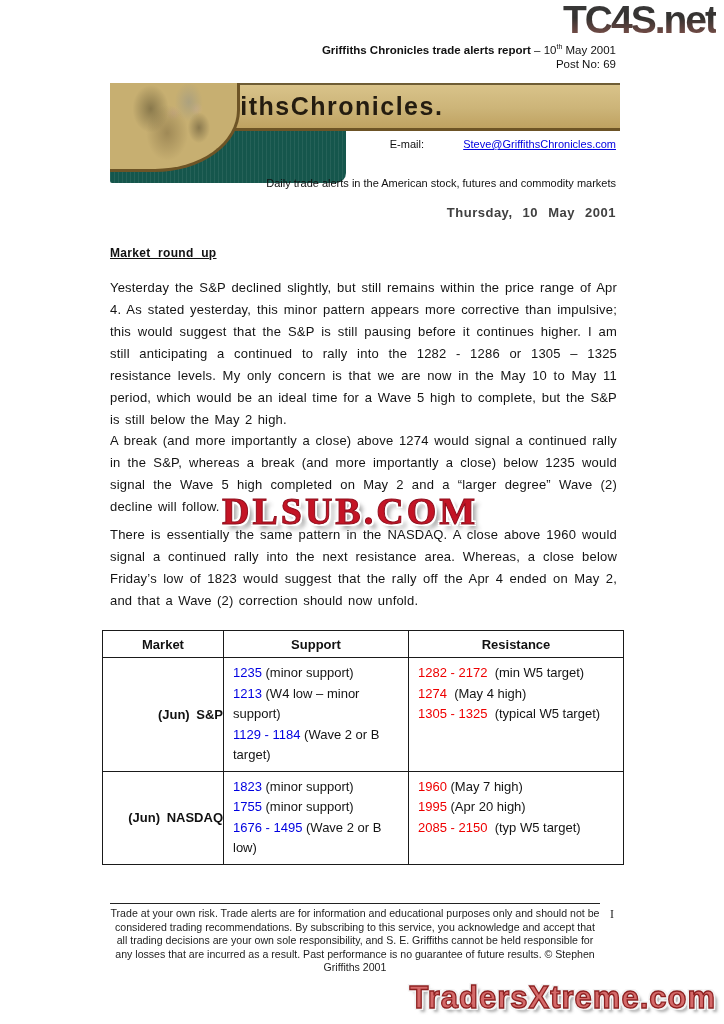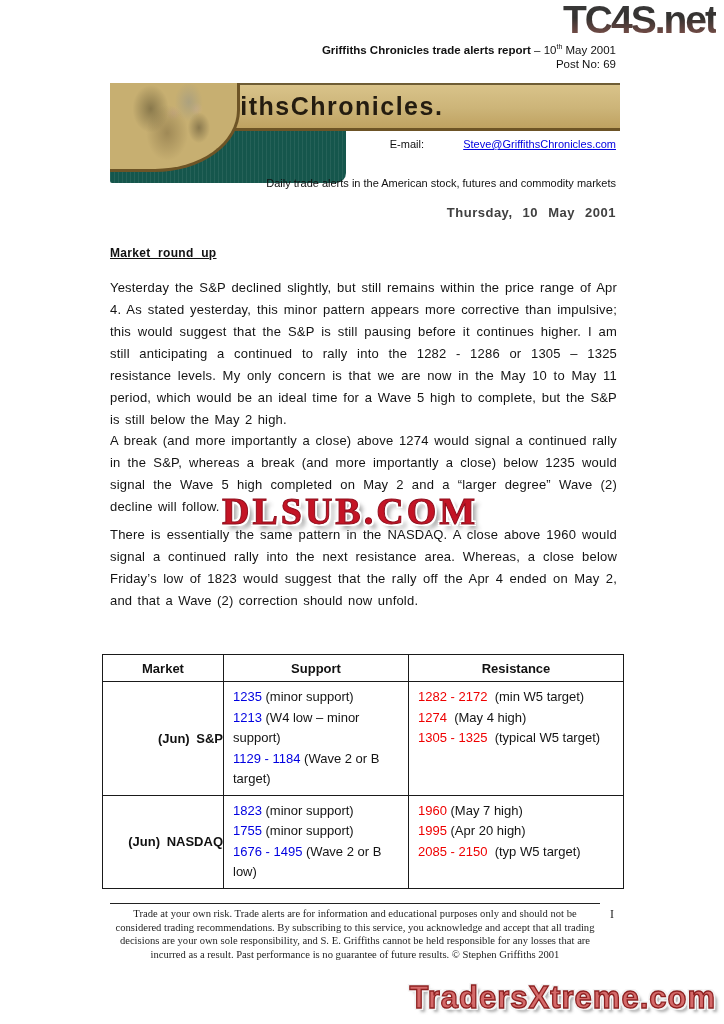--- a/index.html
+++ b/index.html
@@ -101,21 +101,21 @@
     font-size:38px; letter-spacing:3px; color:#c41425;
     -webkit-text-stroke:1px #8e0d1c;
     text-shadow:
       -2px 0 0 #fff, 2px 0 0 #fff, 0 -2px 0 #fff, 0 2px 0 #fff,
       -2px -2px 0 #fff, 2px 2px 0 #fff, -2px 2px 0 #fff, 2px -2px 0 #fff,
       5px 5px 4px rgba(60,60,60,.45);
   }
 
   
   .market-table {
-    position:absolute; left:102px; top:654px; width:521px;
+    position:absolute; left:102px; top:630px; width:521px;
     border-collapse:collapse; table-layout:fixed;
   }
   .market-table th, .market-table td { border:1.5px solid #1a1a1a; }
   .market-table th {
     height:27px; font-size:13px; font-weight:bold; text-align:center; color:#111;
   }
   .market-table col.c1 { width:121px; }
   .market-table col.c2 { width:185px; }
   .market-table col.c3 { width:215px; }
   td.market-cell {
@@ -125,21 +125,21 @@
   td.lines-cell { padding:5px 6px 5px 9px; vertical-align:top; }
   .cell-line { font-size:13px; line-height:20.5px; color:#141414; }
   .cell-line .note { white-space:pre-wrap; }
   .val.blue { color:#0000e0;margin-top:24px; }
   .val.red  { color:#ee0000; }
 
   
   .footer-rule { position:absolute; left:110px; top:903px; width:490px; border-top:1.4px solid #222; }
   .disclaimer {
     position:absolute; left:110px; top:907px; width:490px;
-    font-family:Liberation Serif, serif; font-size:10.6px; line-height:13.6px;
+    font-family:Liberation Sans, sans-serif; font-size:10.6px; line-height:13.6px;
     text-align:center; color:#1d1d1d;
   }
   .page-num {
     position:absolute; left:610px; top:907px;
     font-family:"Liberation Serif", serif; font-size:12px; color:#1d1d1d;
   }
 
   
   .tx-logo {
     position:absolute; top:980px; right:8px; z-index:6;

